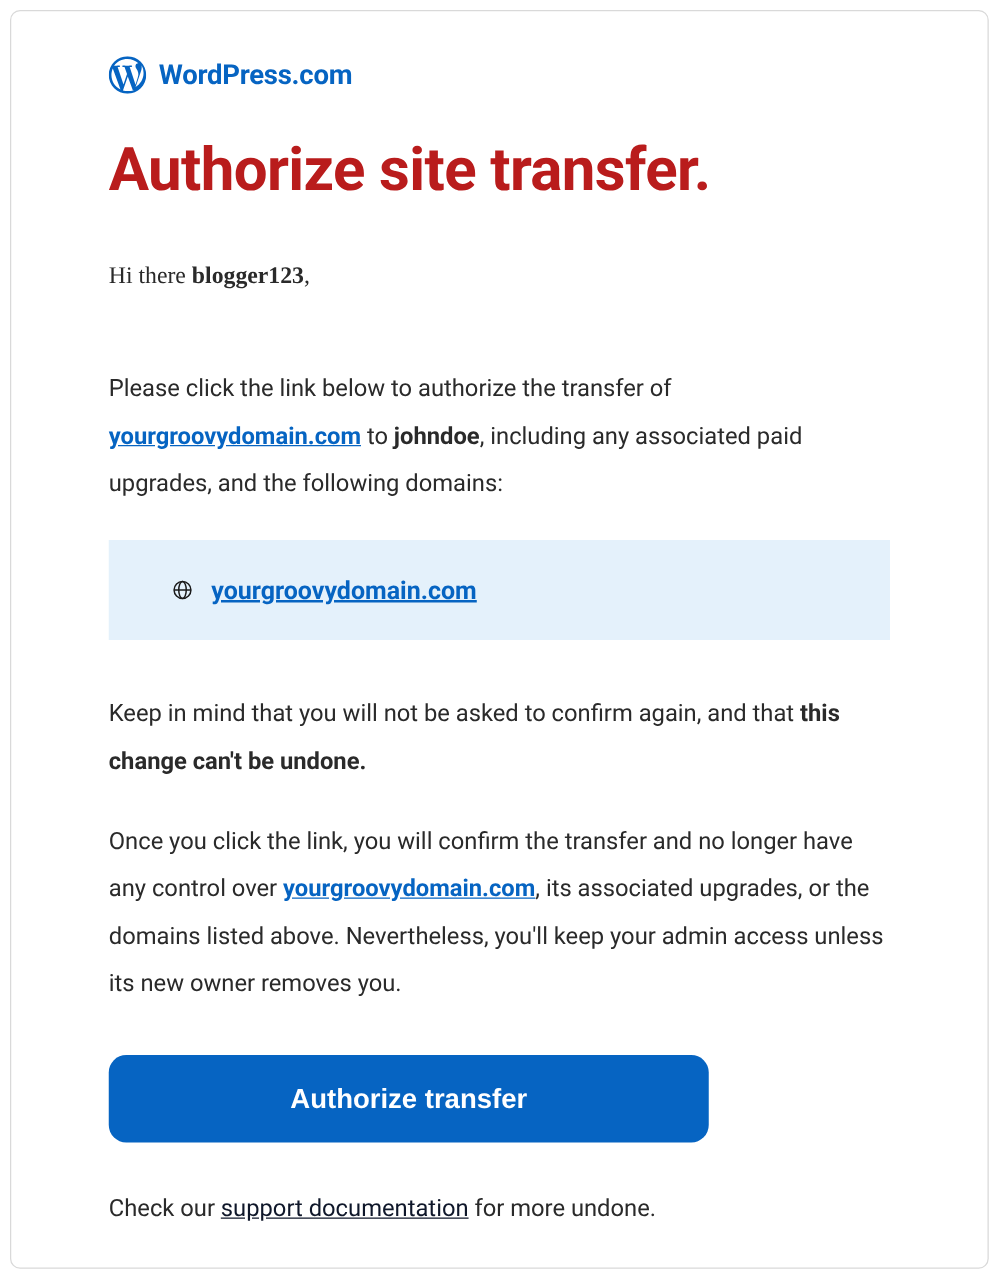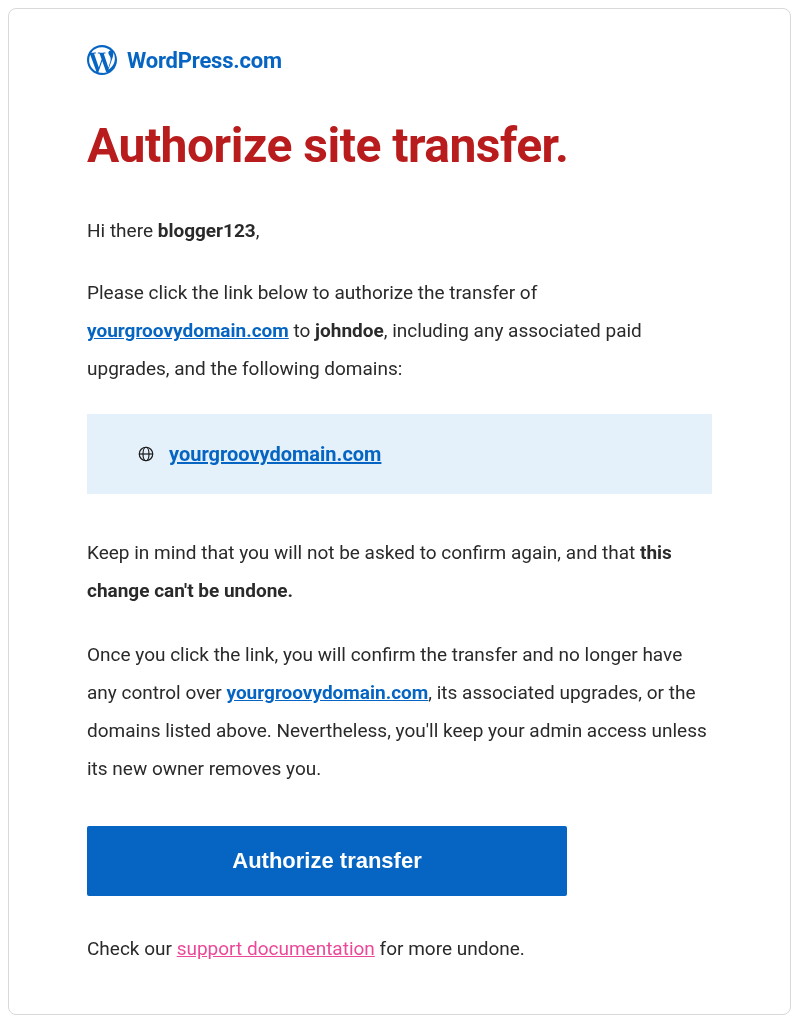--- a/index.html
+++ b/index.html
@@ -18,21 +18,21 @@
     width:783px; height:1007px;
     border:1px solid #d9d9d9;
     border-radius:8px;
     background:#fff;
     padding:36px 78px 0 78px;
   }
   .brand {
     display:flex;
     align-items:center;
     gap:10px;
-    margin-bottom:42px;
+    margin-bottom:32px;
   }
   .brand-logo {
     width:30px; height:30px;
     flex:0 0 auto;
   }
   .brand-text {
     color:#0664c2;
     font-weight:700;
     font-size:22px;
     letter-spacing:-0.2px;
@@ -43,29 +43,29 @@
     font-weight:700;
     letter-spacing:-0.5px;
     color:#b91c1c;
   }
   p.body {
     margin:0 0 26px 0;
     font-size:19px;
     line-height:2.0;
     color:#2a2a2a;
   }
-  p.body.gap-lg { margin-bottom:24px; }
+  p.body.gap-lg { margin-bottom:52px;font-family:Liberation Serif, serif; }
   .semibold { font-weight:700; }
   a.link {
     color:#0664c2;
     text-decoration:underline;
     font-weight:700;
   }
   a.link-plain {
-    color:#ec4899;
+    color:#0f172a;
     font-weight:400;
     margin-top:12px;
   }
   .domain-box {
     background:#e4f1fb;
     padding:28px 50px;
     margin:18px 0 40px 0;
   }
   .domain-item {
     display:flex;
@@ -86,21 +86,21 @@
   .cta-btn {
     display:block;
     width:480px;
     background:#0664c2;
     color:#fff;
     font-size:22px;
     font-weight:700;
     text-align:center;
     padding:22px 0;
     border:none;
-    border-radius:2px;
+    border-radius:14px;
     margin:38px 0 34px 0;
     cursor:pointer;
   }
 </style>
 </head>
 <body>
 
 <div class="card">
 
   <div class="brand">

